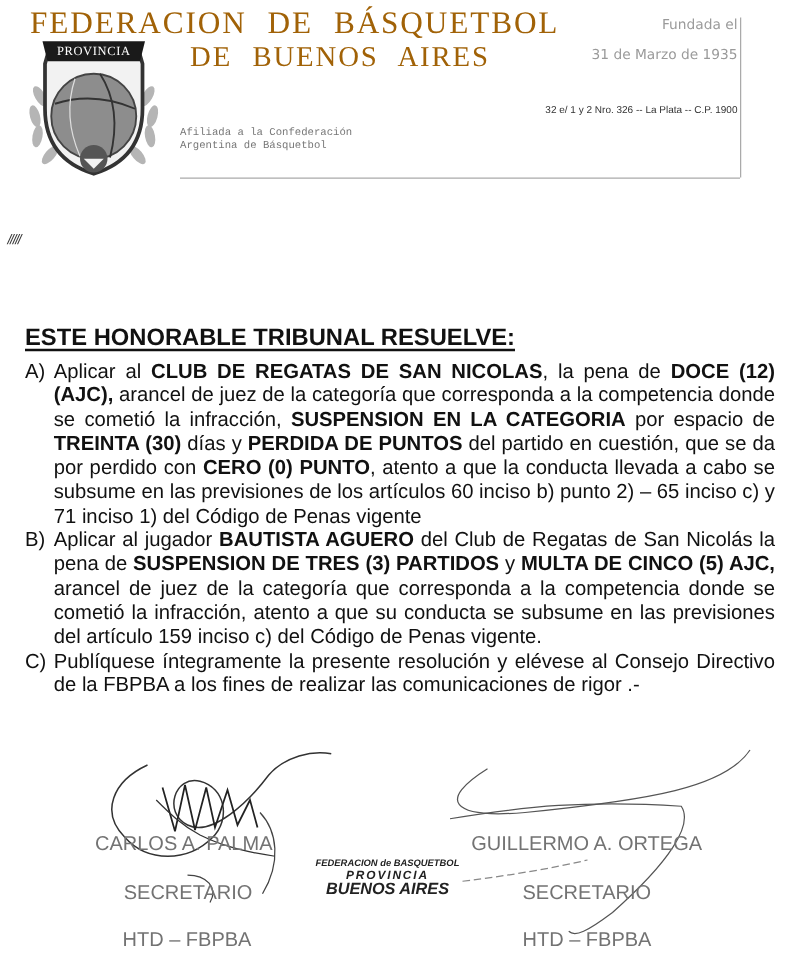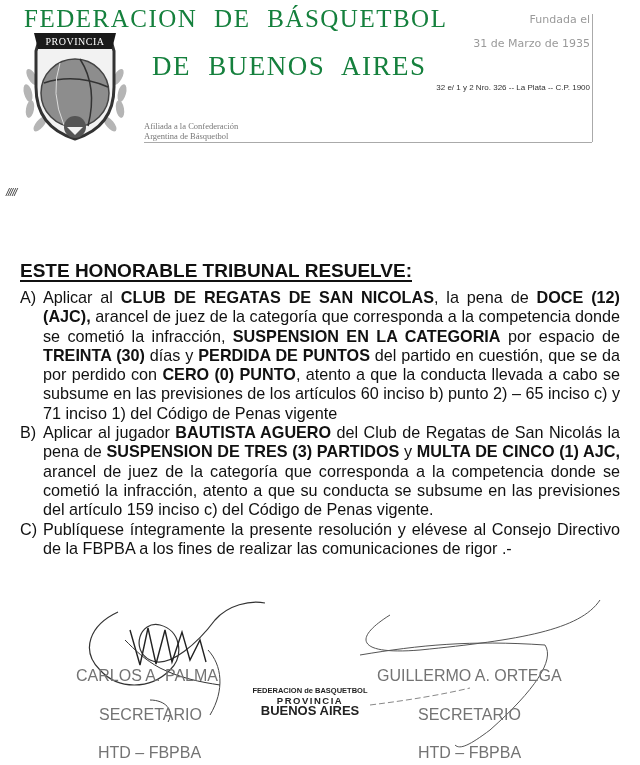--- a/index.html
+++ b/index.html
@@ -1,27 +1,27 @@
 <!DOCTYPE html>
 <html><head>
 <meta charset="utf-8">
 <style>
   html, body { margin:0; padding:0; background:#fff; }
   body { width:640px; height:765px; position:relative; overflow:hidden; color:#111; font-family:"Liberation Sans", sans-serif; }
   .abs { position:absolute; }
 
   
-  .lh-title { font-family:"Liberation Serif", serif; color:#15803d; letter-spacing:1.5px; white-space:nowrap; }
+  .lh-title { font-family:"Liberation Serif", serif; color:#a16207; letter-spacing:1.5px; white-space:nowrap; }
   .lh-title1 { left:24px; top:5px; font-size:25px; word-spacing:9px; }
-  .lh-title2 { left:152px; top:51px; font-size:27px; word-spacing:9px; }
+  .lh-title2 { left:152px; top:33px; font-size:23px; word-spacing:9px; }
   .founded { right:50px; text-align:left; font-family:"DejaVu Sans", sans-serif; color:#9a9a9a; font-size:11px; white-space:nowrap; }
   .founded1 { top:13px; }
   .founded2 { top:37px; }
   .vline { left:592px; top:14px; width:1px; height:128px; background:#aaa; }
-  .affil { left:144px; top:121px; font-family:Liberation Serif, serif; font-size:8.5px; color:#777; line-height:10px; }
+  .affil { left:144px; top:101px; font-family:Liberation Mono, monospace; font-size:8.5px; color:#777; line-height:10px; }
   .hline { left:144px; top:142px; width:448px; height:1px; background:#aaa; }
   .contact { right:50px; text-align:right; font-size:8px; color:#333; line-height:12.5px; top:82px; white-space:nowrap; }
   .contact .lbl { color:#9a9a9a; }
 
   .logo { left:20px; top:27px; width:110px; height:118px; }
 
   .slashes { left:6px; top:186px; font-style:italic; font-size:11px; color:#333; letter-spacing:-1px; }
 
   .heading { left:20px; top:260px; font-size:19px; font-weight:bold; text-decoration:underline; text-decoration-thickness:2px; text-underline-offset:3px; white-space:nowrap; }
 
@@ -89,21 +89,21 @@
 
 <div class="abs heading">ESTE HONORABLE TRIBUNAL RESUELVE:</div>
 
 <div class="abs items">
   <div class="item">
     <span class="mark">A)</span>
     <span class="txt">Aplicar al <b>CLUB DE REGATAS DE SAN NICOLAS</b>, la pena de <b>DOCE (12) (AJC),</b> arancel de juez de la categoría que corresponda a la competencia donde se cometió la infracción, <b>SUSPENSION EN LA CATEGORIA</b> por espacio de <b>TREINTA (30)</b> días y <b>PERDIDA DE PUNTOS</b> del partido en cuestión, que se da por perdido con <b>CERO (0) PUNTO</b>, atento a que la conducta llevada a cabo se subsume en las previsiones de los artículos 60 inciso b) punto 2) – 65 inciso c) y 71 inciso 1) del Código de Penas vigente</span>
   </div>
   <div class="item">
     <span class="mark">B)</span>
-    <span class="txt">Aplicar al jugador <b>BAUTISTA AGUERO</b> del Club de Regatas de San Nicolás la pena de <b>SUSPENSION DE TRES (3) PARTIDOS</b> y <b>MULTA DE CINCO (1) AJC,</b> arancel de juez de la categoría que corresponda a la competencia donde se cometió la infracción, atento a que su conducta se subsume en las previsiones del artículo 159 inciso c) del Código de Penas vigente.</span>
+    <span class="txt">Aplicar al jugador <b>BAUTISTA AGUERO</b> del Club de Regatas de San Nicolás la pena de <b>SUSPENSION DE TRES (3) PARTIDOS</b> y <b>MULTA DE CINCO (5) AJC,</b> arancel de juez de la categoría que corresponda a la competencia donde se cometió la infracción, atento a que su conducta se subsume en las previsiones del artículo 159 inciso c) del Código de Penas vigente.</span>
   </div>
   <div class="item">
     <span class="mark">C)</span>
     <span class="txt">Publíquese íntegramente la presente resolución y elévese al Consejo Directivo de la FBPBA a los fines de realizar las comunicaciones de rigor .-</span>
   </div>
 </div>
 
 <svg class="sig" width="640" height="765">
 
   <path d="M118 612 C90 625 80 650 100 670 C118 690 150 690 170 670 C185 655 180 630 160 625 C140 620 130 650 150 660 C170 670 200 640 215 620 C228 605 250 600 265 603" fill="none" stroke="#333" stroke-width="1.2"></path>
@@ -118,17 +118,17 @@
 </svg>
 
 <div class="abs sig-text" style="left:76px;top:667px;">CARLOS A. PALMA</div>
 <div class="abs sig-text" style="left:99px;top:706px;">SECRETARIO</div>
 <div class="abs sig-text" style="left:98px;top:744px;">HTD – FBPBA</div>
 
 <div class="abs sig-text" style="left:377px;top:667px;">GUILLERMO A. ORTEGA</div>
 <div class="abs sig-text" style="left:418px;top:706px;">SECRETARIO</div>
 <div class="abs sig-text" style="left:418px;top:744px;">HTD – FBPBA</div>
 
-<div class="abs seal" style="left:240px;top:686px;width:140px;">
+<div class="abs seal" style="left:240px;top:686px;width:140px;font-style:italic;">
   <div style="font-size:7.5px;">FEDERACION de BASQUETBOL</div>
   <div style="font-size:9.5px;letter-spacing:1.5px;">PROVINCIA</div>
   <div style="font-size:13px;">BUENOS AIRES</div>
 </div>
 
 </body></html>

